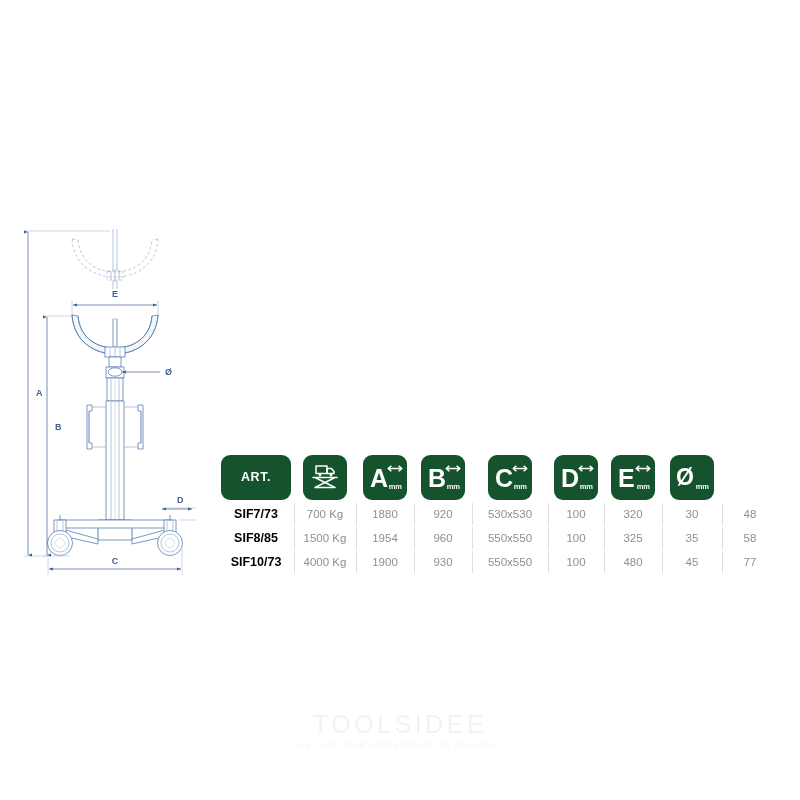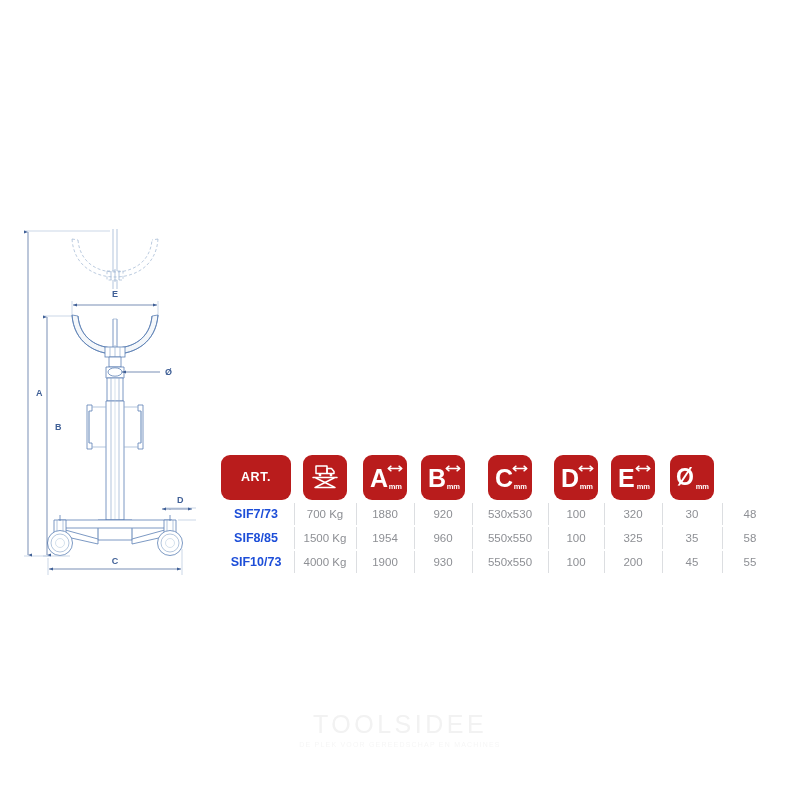--- a/index.html
+++ b/index.html
@@ -55,21 +55,21 @@
   }
 
   
   .hdr-cell {
     height: 50px;
     display: flex;
     align-items: center;
     justify-content: center;
   }
   .pill {
-    background: #b91c1c;
+    background: #14532d;
     border-radius: 9px;
     color: #ffffff;
     display: flex;
     align-items: center;
     justify-content: center;
     box-sizing: border-box;
   }
   .pill-art {
     width: 70px;
     height: 45px;
@@ -117,21 +117,21 @@
   .row-cell {
     height: 24px;
     display: flex;
     align-items: center;
     justify-content: center;
     font-size: 11.5px;
     color: #8d8f94;
     position: relative;
   }
   .row-cell.art {
-    color: #1d4ed8;
+    color: #000000;
     font-weight: bold;
     font-size: 12.5px;
   }
   .row-cell.divider::before {
     content: "";
     position: absolute;
     left: 0;
     top: 1px;
     bottom: 1px;
     width: 1px;
@@ -453,23 +453,23 @@
       <div class="row-cell divider">58</div>
     </div>
 
     <div class="table-grid">
       <div class="row-cell art">SIF10/73</div>
       <div class="row-cell divider">4000 Kg</div>
       <div class="row-cell divider">1900</div>
       <div class="row-cell divider">930</div>
       <div class="row-cell divider">550x550</div>
       <div class="row-cell divider">100</div>
-      <div class="row-cell divider">200</div>
+      <div class="row-cell divider">480</div>
       <div class="row-cell divider">45</div>
-      <div class="row-cell divider">55</div>
+      <div class="row-cell divider">77</div>
     </div>
   </div>
 
   <div id="watermark">
     <div class="wm-main">TOOLSIDEE</div>
     <div class="wm-sub">DE PLEK VOOR GEREEDSCHAP EN MACHINES</div>
   </div>
 
 </div>
 

